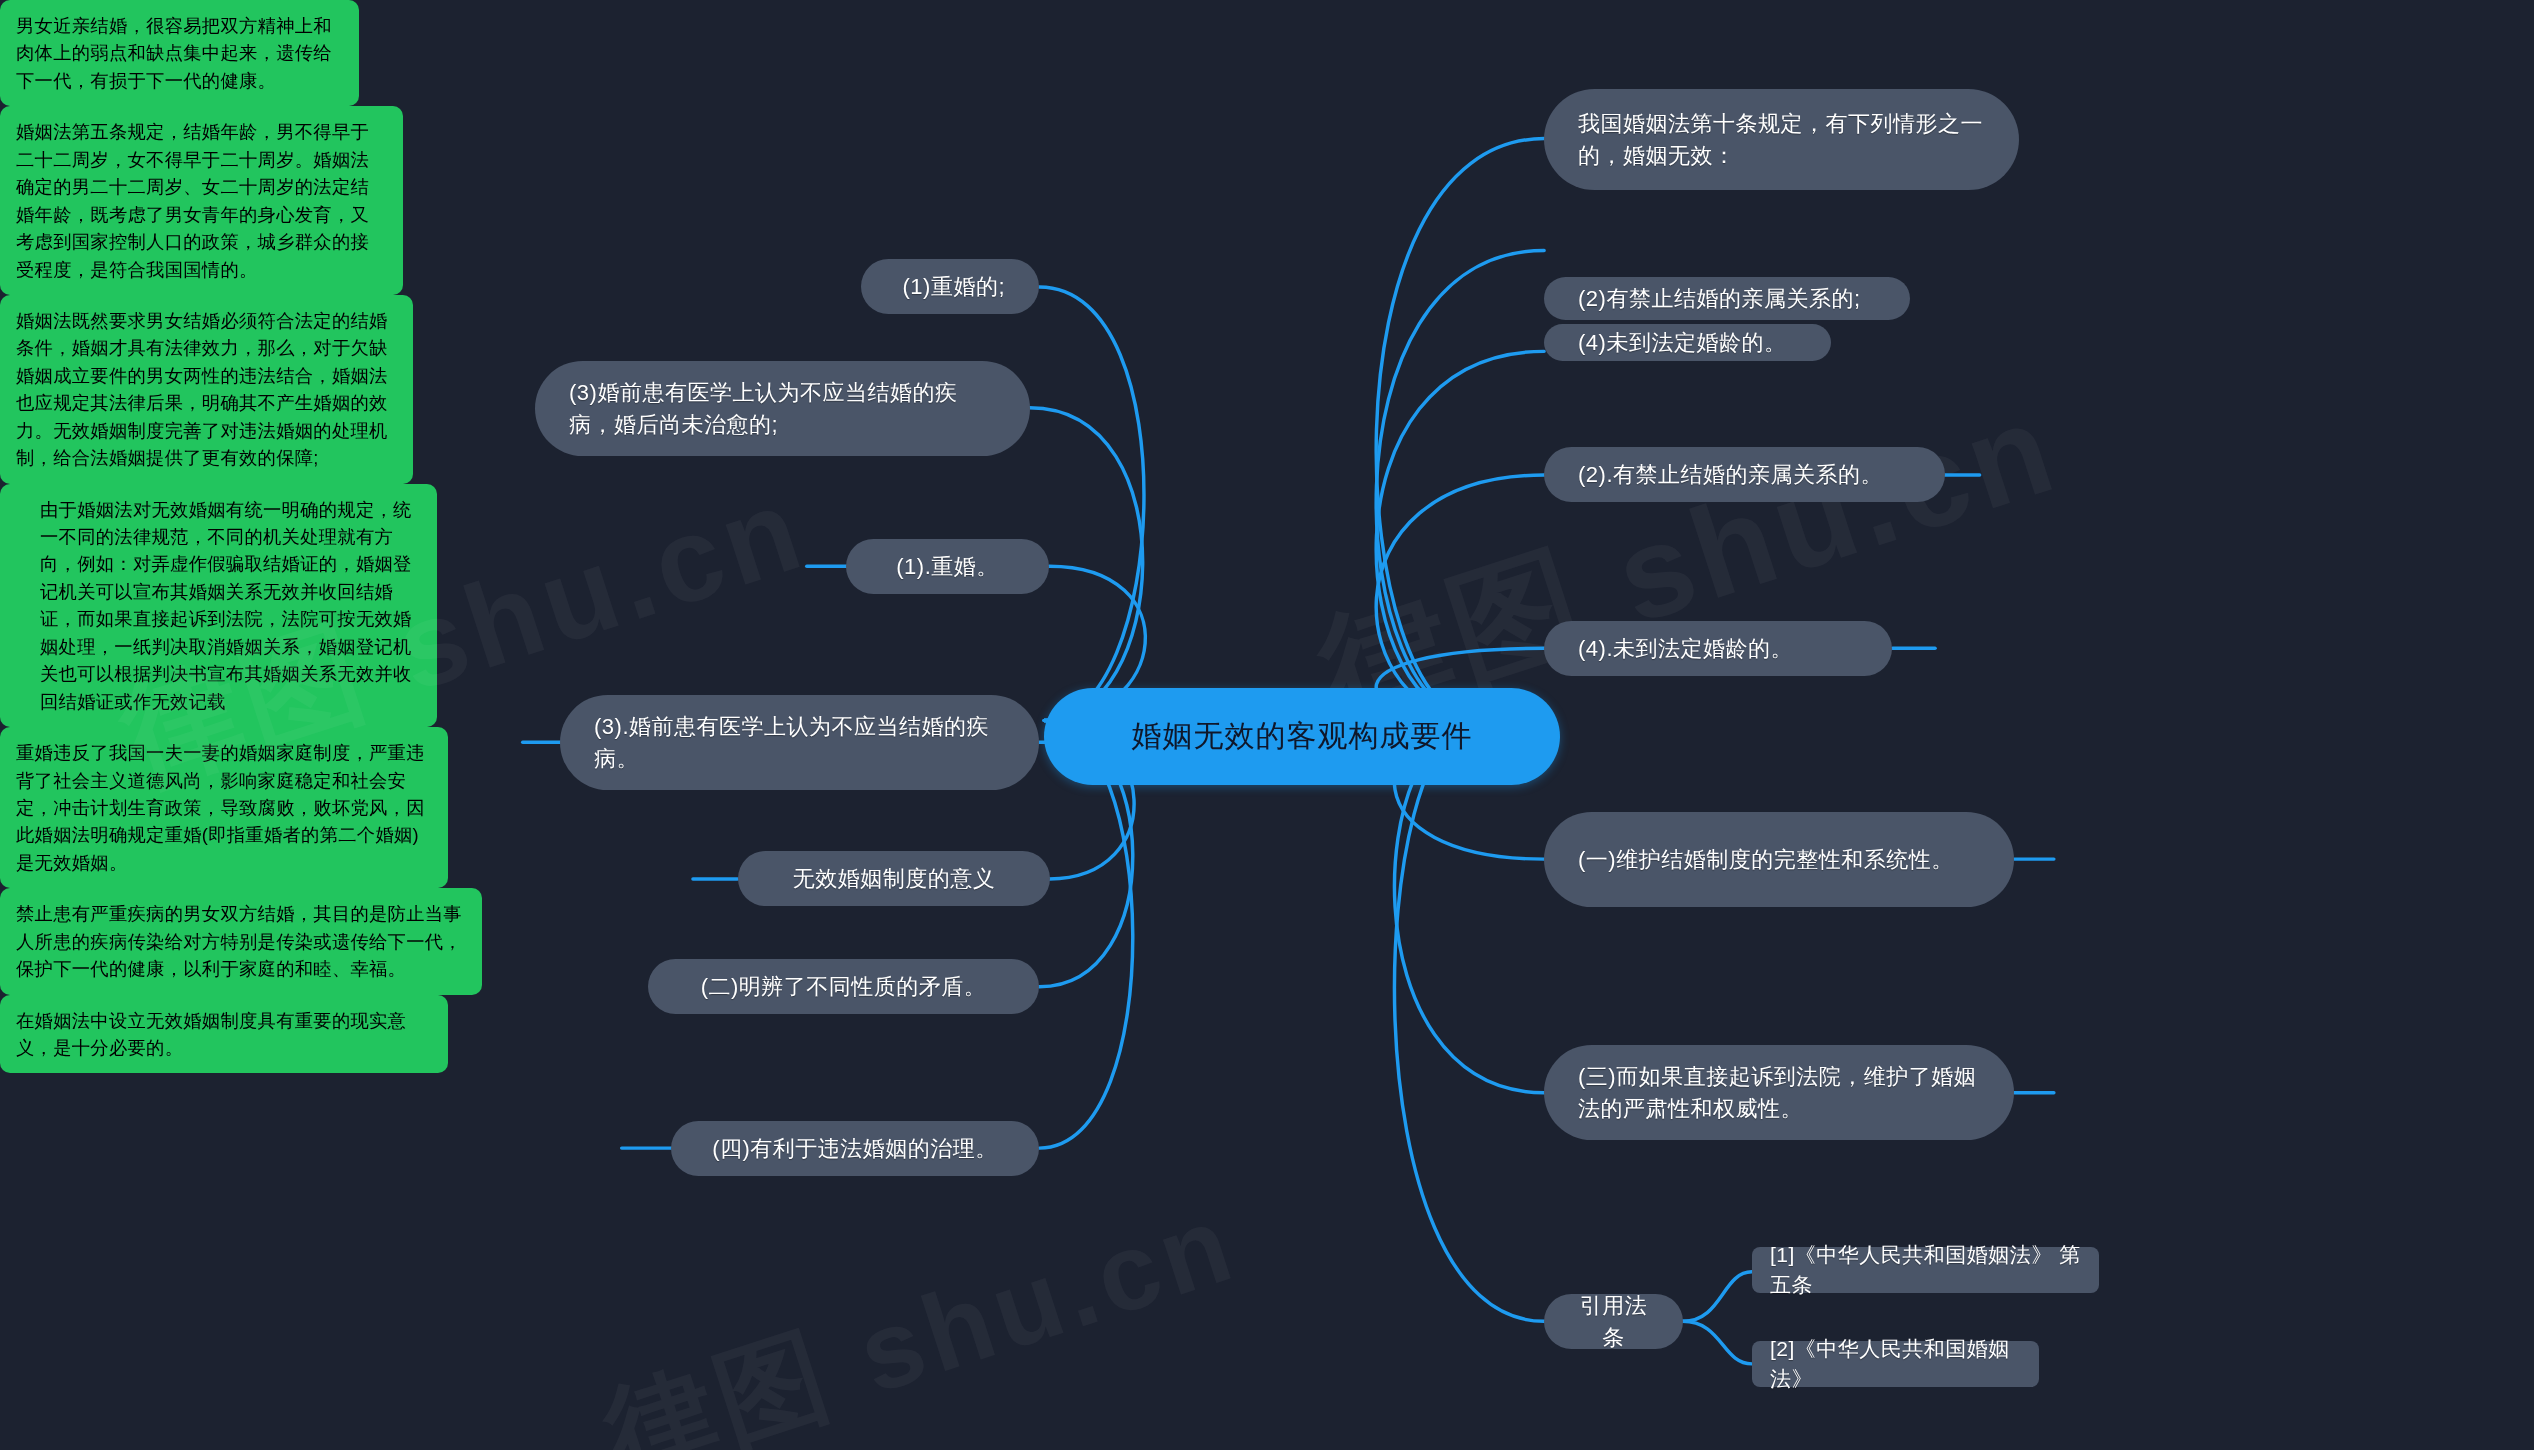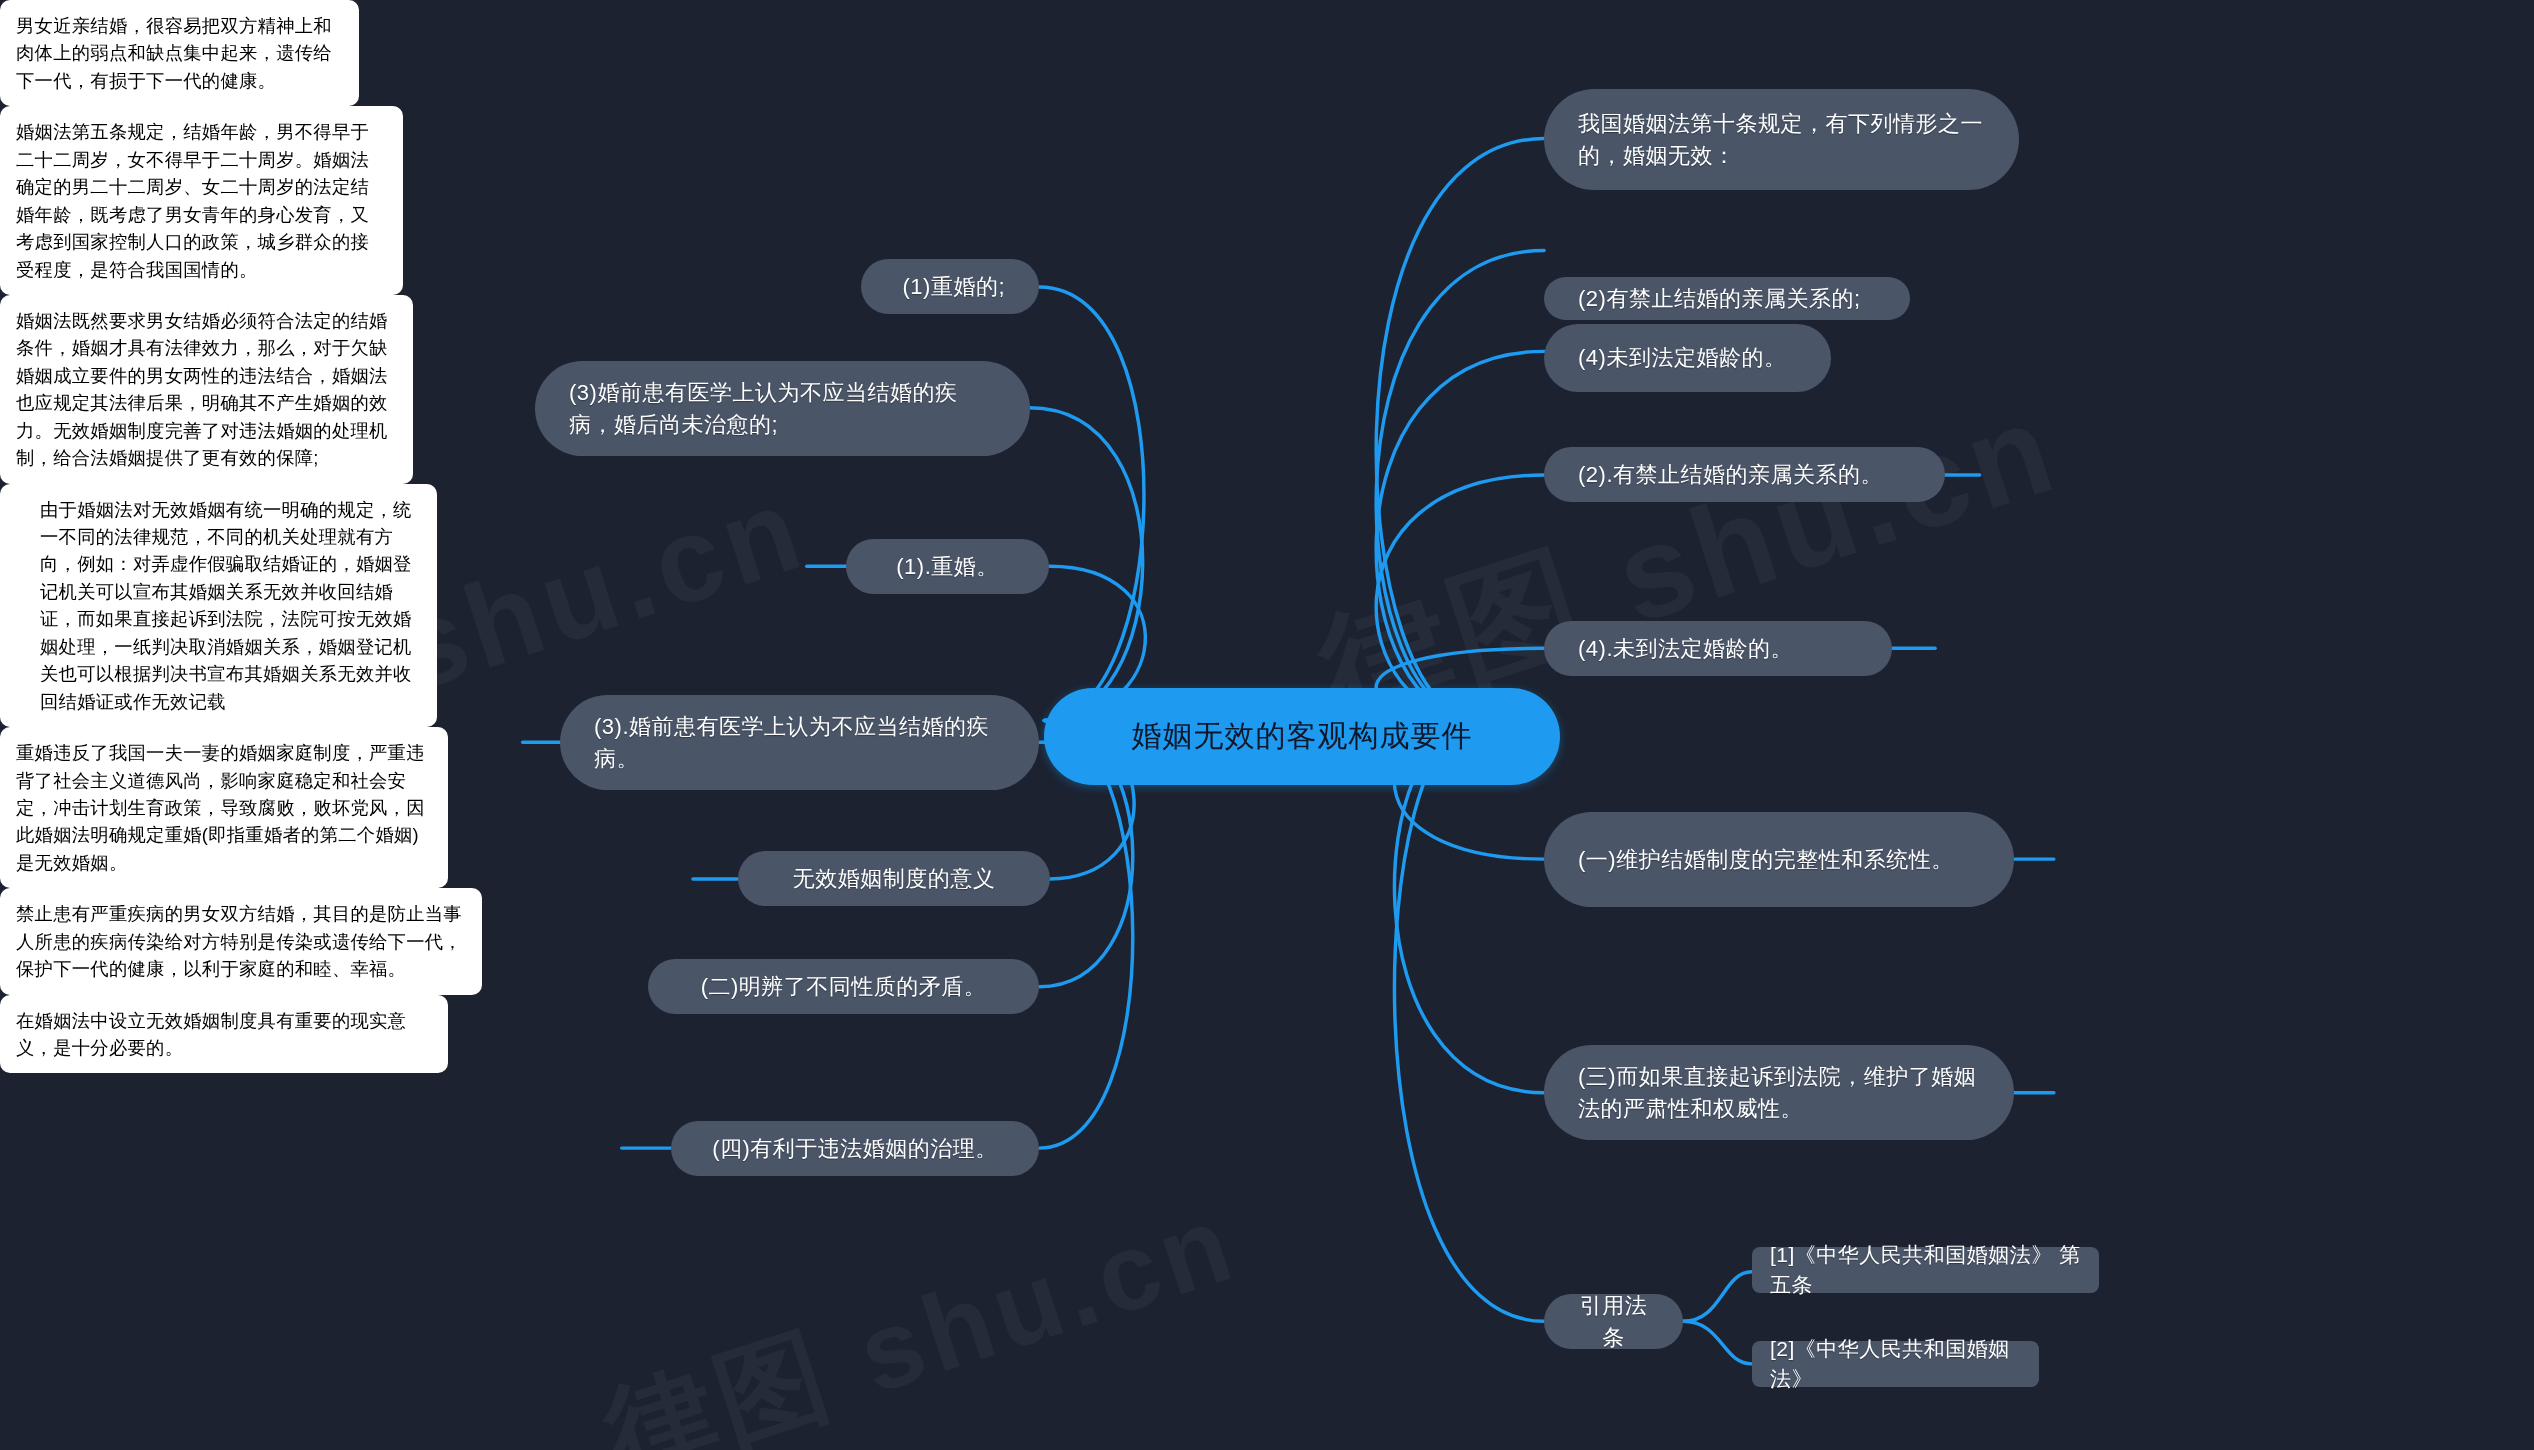--- a/index.html
+++ b/index.html
@@ -48,21 +48,21 @@
     border-radius: 989px;
     padding: 2px 34px;
     font-size: 22px;
     background: #4a5568;
   }
   
   .note {
     border-radius: 10px;
     padding: 12px 16px;
     font-size: 18.3px;
-    background: #ffffff;
+    background: #22c55e;
     line-height: 1.5;
     letter-spacing: 0.3px;
     align-items: flex-start;
   }
   .cite {
     border-radius: 8px;
     padding: 8px 18px;
     font-size: 21px;
     background: #4a5568;
   }
@@ -130,21 +130,21 @@
   </div>
 
   <div class="node topic" style="left:1544px; top:89px; width:475px; height:101px;">
     <span class="txt">我国婚姻法第十条规定，有下列情形之一的，婚姻无效：</span>
   </div>
 
   <div class="node topic" style="left:1544px; top:229px; width:366px; height:43px;margin-top:48px;">
     <span class="txt">(2)有禁止结婚的亲属关系的;</span>
   </div>
 
-  <div class="node topic" style="left:1544px; top:324px; width:287px; height:68px;">
+  <div class="node topic" style="left:1544px; top:324px; width:287px; height:37px;">
     <span class="txt">(4)未到法定婚龄的。</span>
   </div>
 
   <div class="node topic" style="left:1544px; top:447px; width:401px; height:55px;">
     <span class="txt">(2).有禁止结婚的亲属关系的。</span>
   </div>
 
   <div class="node topic" style="left:1544px; top:621px; width:348px; height:55px;">
     <span class="txt">(4).未到法定婚龄的。</span>
   </div>

